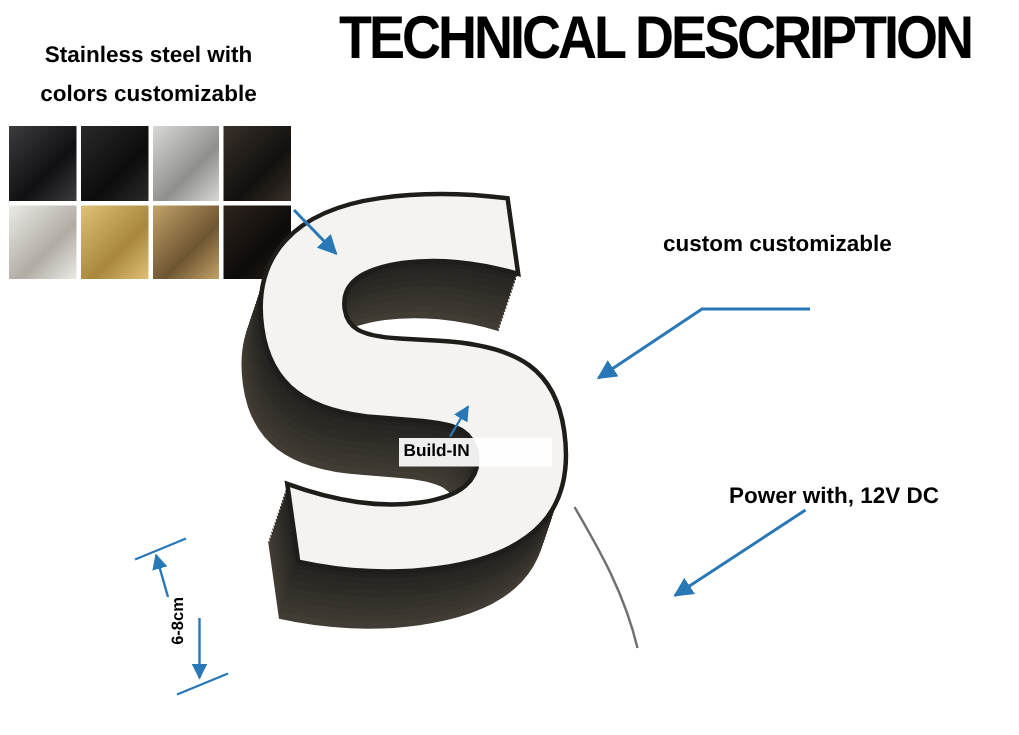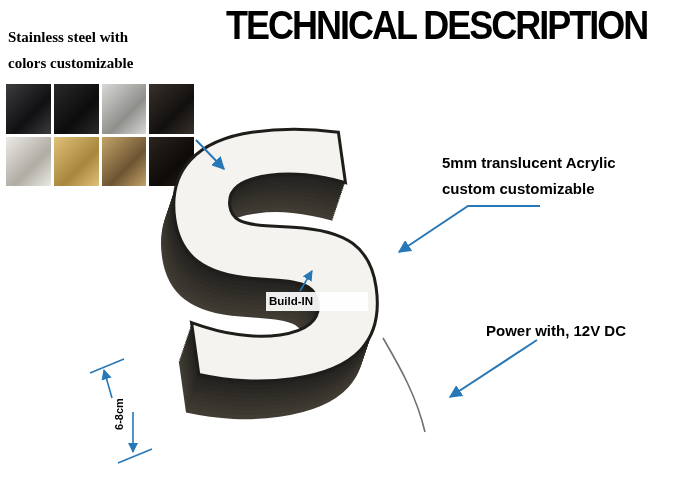--- a/index.html
+++ b/index.html
@@ -12,21 +12,21 @@
   .stage{
     position:relative;width:679px;height:490px;background:#fff;
     overflow:hidden;font-family:"Liberation Sans",sans-serif;color:#000;
   }
   .title{
     position:absolute;left:226px;top:2px;margin:0;
     font-size:36px;font-weight:700;letter-spacing:-2px;white-space:nowrap;
     transform:scale(1,1.12);transform-origin:left top;
   }
   .note{position:absolute;font-weight:700;font-size:15px;line-height:26px;}
-  .note-stainless{left:8px;top:24px;width:182px;text-align:left;font-family:Liberation Serif, serif;}
+  .note-stainless{left:8px;top:24px;width:182px;text-align:center;}
   .note-acrylic{left:442px;top:150px;width:210px;text-align:left;}
   .note-power{left:486px;top:318px;width:190px;}
   .note-led{
     left:266px;top:292px;width:96px;font-size:11.5px;line-height:17px;
     background:rgba(255,255,255,.92);padding:1px 3px;z-index:5;
   }
   .swatch-grid{
     position:absolute;left:6px;top:84px;width:188px;height:102px;
     display:grid;grid-template-columns:repeat(4,1fr);grid-template-rows:1fr 1fr;
     gap:3px;
@@ -83,21 +83,20 @@
       <div class="swatch" style="background: linear-gradient(135deg, rgb(56, 48, 42) 0%, rgb(18, 16, 14) 60%, rgb(56, 48, 42) 100%);"></div>
       <div class="swatch" style="background: linear-gradient(135deg, rgb(236, 234, 230) 0%, rgb(176, 172, 164) 60%, rgb(236, 234, 230) 100%);"></div>
       <div class="swatch" style="background: linear-gradient(135deg, rgb(224, 193, 118) 0%, rgb(168, 134, 62) 60%, rgb(224, 193, 118) 100%);"></div>
       <div class="swatch" style="background: linear-gradient(135deg, rgb(194, 163, 104) 0%, rgb(110, 85, 50) 60%, rgb(194, 163, 104) 100%);"></div>
       <div class="swatch" style="background: linear-gradient(135deg, rgb(44, 36, 30) 0%, rgb(13, 10, 8) 60%, rgb(44, 36, 30) 100%);"></div>
     </div>
 
   <div class="letter">S</div>
 
   <div class="note note-acrylic">
-    <div>5mm translucent Acrylic</div>
     <div>custom customizable</div>
   </div>
 
   <div class="note note-led">
     <div>Build-IN</div>
   </div>
 
   <div class="note note-power">Power with, 12V DC</div>
 
   <div class="dim-label">6-8cm</div>

